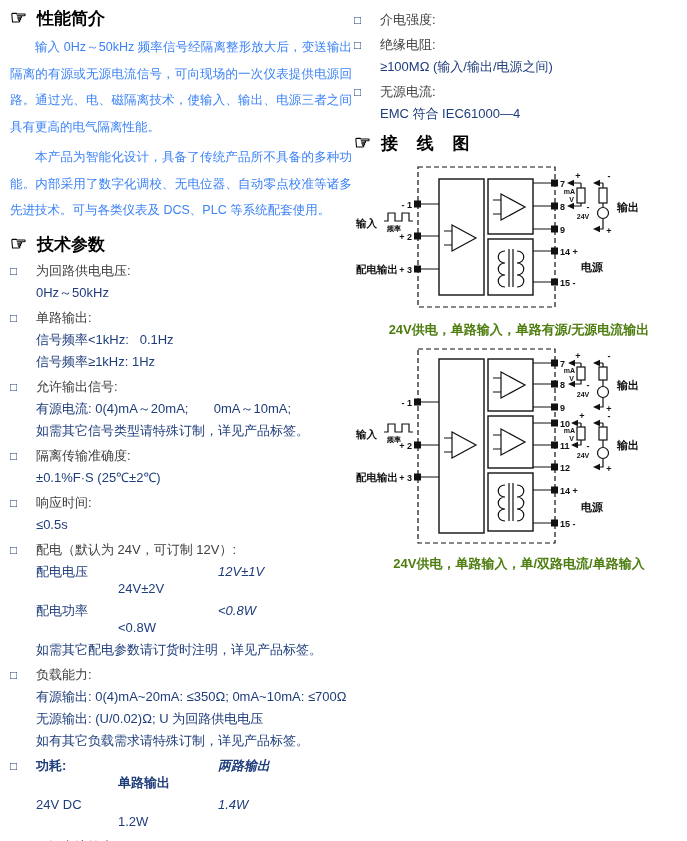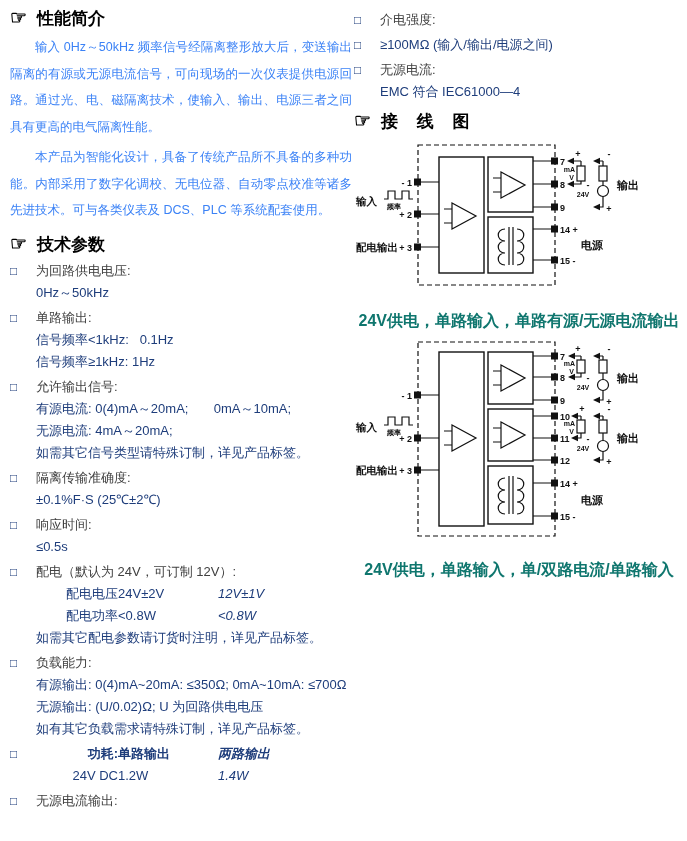--- a/index.html
+++ b/index.html
@@ -18,29 +18,29 @@
 
   .para{font-size:12.5px;line-height:26.5px;text-align:justify;text-indent:2em;
         margin:4px 0 0 0;color:#3b82f6;}
 
   .item{display:flex;margin-top:3px;}
   .bullet{width:26px;flex:0 0 26px;font-size:12px;line-height:22px;color:#1e3d7b;}
   .item-body{flex:1;}
   .item-label{font-weight:normal;font-size:13px;line-height:22px;color:#404040;}
   .item-line{font-size:13px;line-height:22px;white-space:pre-wrap;color:#1e3d7b;}
   .cols{display:flex;font-size:13px;line-height:22px;}
-  .cols .c1{width:82px;flex:0 0 82px;text-align:right;}
-  .cols .c2{width:100px;flex:0 0 100px;}
+  .cols .c1{width:82px;flex:0 0 82px;}
+  .cols .c2{width:100px;flex:0 0 100px;margin-top:17px;}
   .cols .c3{flex:1;font-style:italic;}
   .cols.bold span{font-weight:bold;}
 
   .wiring{margin-top:8px;}
   .diagram{margin-top:6px;}
-  .caption{font-size:16px;font-weight:bold;text-align:center;color:#0f766e;
-           margin:20px 0 6px 0;}
+  .caption{font-size:13px;font-weight:bold;text-align:center;color:#4d7c0f;
+           margin:8px 0 6px 0;}
   svg{display:block;}
   .ln{stroke:#111;stroke-width:1.2;fill:none;}
   .dash{stroke:#111;stroke-width:1.2;fill:none;stroke-dasharray:5 3;}
   .blk{stroke:#111;stroke-width:1.4;fill:#fff;}
   .term{fill:#111;stroke:none;}
   .arr{fill:#111;stroke:none;}
   .dt{font:bold 9px "Liberation Sans",sans-serif;fill:#111;}
   .dl{font:bold 10.5px "Liberation Sans",sans-serif;fill:#111;}
   .dL{font:bold 11px "Liberation Sans",sans-serif;fill:#111;}
   .ds{font:bold 7px "Liberation Sans",sans-serif;fill:#111;}
@@ -80,21 +80,20 @@
         <div class="item-line">信号频率&lt;1kHz:   0.1Hz</div>
         <div class="item-line">信号频率≥1kHz: 1Hz</div>
       </div>
     </div>
 
     <div class="item">
       <span class="bullet">□</span>
       <div class="item-body">
         <div class="item-label">允许输出信号:</div>
         <div class="item-line">有源电流: 0(4)mA～20mA;       0mA～10mA;</div>
-        <div class="item-line">无源电流: 4mA～20mA;</div>
         <div class="item-line">如需其它信号类型请特殊订制，详见产品标签。</div>
       </div>
     </div>
 
     <div class="item">
       <span class="bullet">□</span>
       <div class="item-body">
         <div class="item-label">隔离传输准确度:</div>
         <div class="item-line">±0.1%F·S (25℃±2℃)</div>
       </div>
@@ -164,20 +163,21 @@
 
     <div class="item">
       <span class="bullet">□</span>
       <div class="item-body">
         <div class="item-label">介电强度:</div>
       </div>
     </div>
     <div class="item">
       <span class="bullet">□</span>
       <div class="item-body">
+        <div class="item-label">绝缘电阻:</div>
         <div class="item-line">≥100MΩ (输入/输出/电源之间)</div>
       </div>
     </div>
     <div class="item">
       <span class="bullet">□</span>
       <div class="item-body">
         <div class="item-label">无源电流:</div>
         <div class="item-line">EMC 符合 IEC61000—4</div>
       </div>
     </div>

